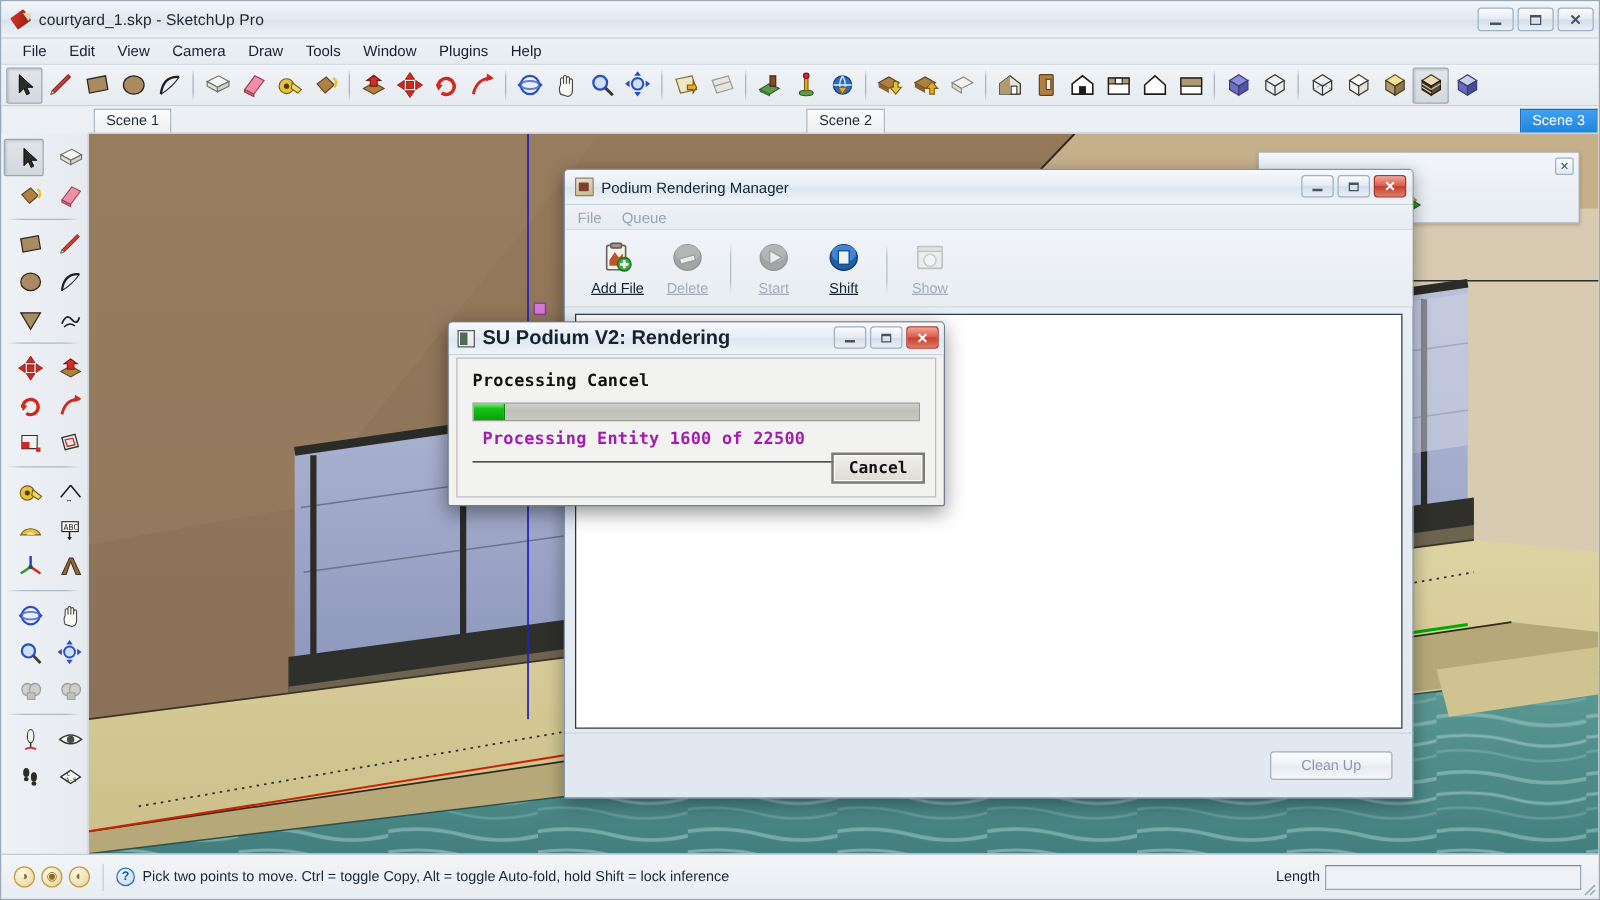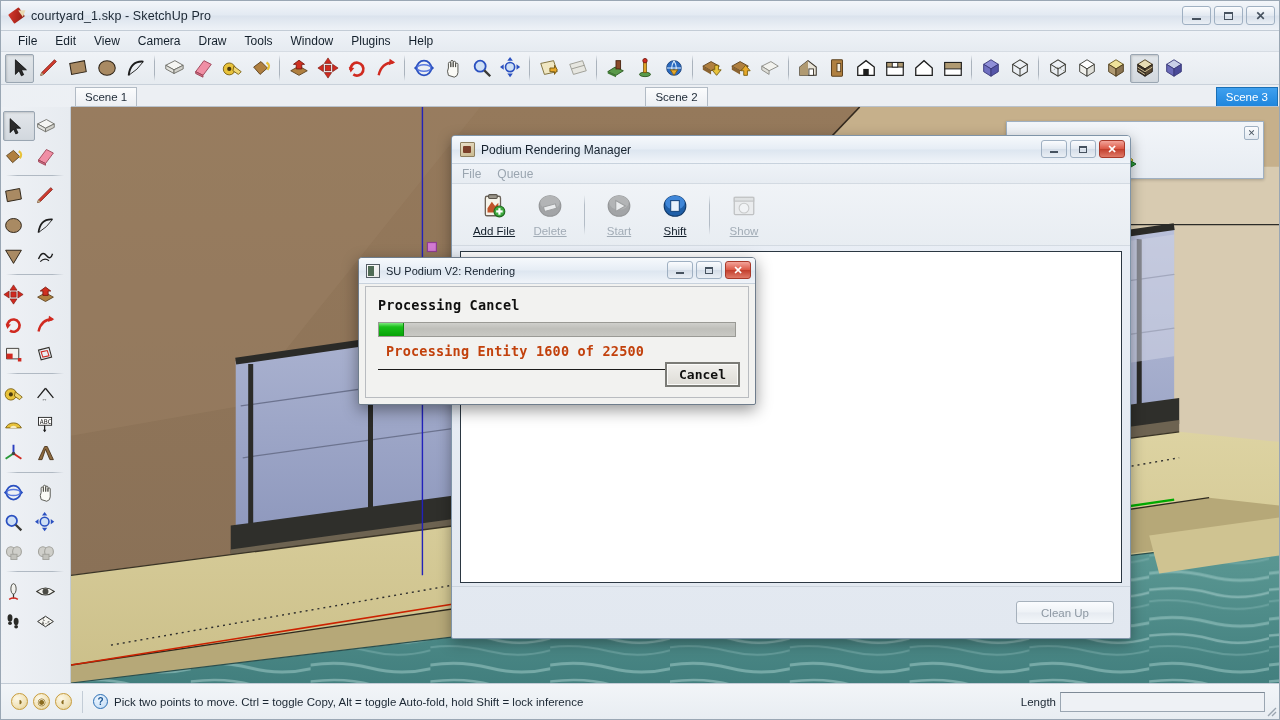--- a/index.html
+++ b/index.html
@@ -124,21 +124,21 @@
   .toolbar-left {
     position: absolute; top: 106px; left: 0; width: 70px; bottom: 36px;
     background: linear-gradient(90deg,#eef1f5 0%,#e7ebf0 100%);
     border-right: 1px solid #c3ccd6;
     display: flex; flex-wrap: wrap;
     align-content: flex-start;
     padding: 4px 2px;
   }
   .lt-btn {
     width: 32px; height: 30px;
-    display: flex; align-items: center; justify-content: flex-start;
+    display: flex; align-items: center; justify-content: flex-end;
     position: relative; border-radius: 2px;
   }
   .lt-btn.pressed {
     border: 1px solid #9aa6b2;
     background: linear-gradient(180deg,#e2e6ea 0%,#d2d8de 100%);
     box-shadow: inset 1px 1px 2px rgba(0,0,0,.15);
   }
   .lt-sep {
     width: 64px; height: 7px; margin: 1px 0;
     display: flex; align-items: center; justify-content: center;
@@ -321,21 +321,21 @@
   .prog-ic {
     width: 14px; height: 14px; margin-left: 7px; margin-right: 6px;
     border: 1px solid #555e66;
     background: linear-gradient(135deg,#fdfdfd 0%,#e7e7e7 100%);
     position: relative;
   }
   .prog-ic::after {
     content: ""; position: absolute; left: 1px; top: 1px;
     width: 6px; height: 10px; background: #4f6b55;
   }
-  .prog-title-text { font-size: 11px; color: #16222e; }
+  .prog-title-text { font-size: 16px; color: #16222e; font-weight: bold; }
   .prog-wbtns { position: absolute; right: 4px; top: 3px; display: flex; gap: 3px; }
   .prog-body {
     position: absolute; left: 6px; right: 6px; top: 28px; bottom: 6px;
     background: #f2f2f0;
     border: 1px solid #b9bcc0;
     padding: 10px 12px 0 12px;
   }
   .prog-heading {
     font-family: "DejaVu Sans Mono", monospace;
     font-size: 13.5px; font-weight: bold; color: #10100f;
@@ -350,21 +350,21 @@
     overflow: hidden;
   }
   .prog-fill {
     position: absolute; left: 0; top: 0; bottom: 0;
     background: linear-gradient(180deg,#7ce87c 0%,#19c019 30%,#07a207 100%);
     border-right: 1px solid #0c8a0c;
   }
   .prog-status {
     margin-top: 6px;
     font-family: "DejaVu Sans Mono", monospace;
-    font-size: 13.5px; font-weight: bold; color: #c2410c;
+    font-size: 13.5px; font-weight: bold; color: #a21caf;
     letter-spacing: .2px;
     padding-left: 8px;
   }
   .prog-rule {
     margin-top: 10px; height: 1px; background: #1b1b1a;
   }
   .prog-btnrow {
     position: absolute; right: 8px; bottom: 10px;
   }
   .btn-cancel {

